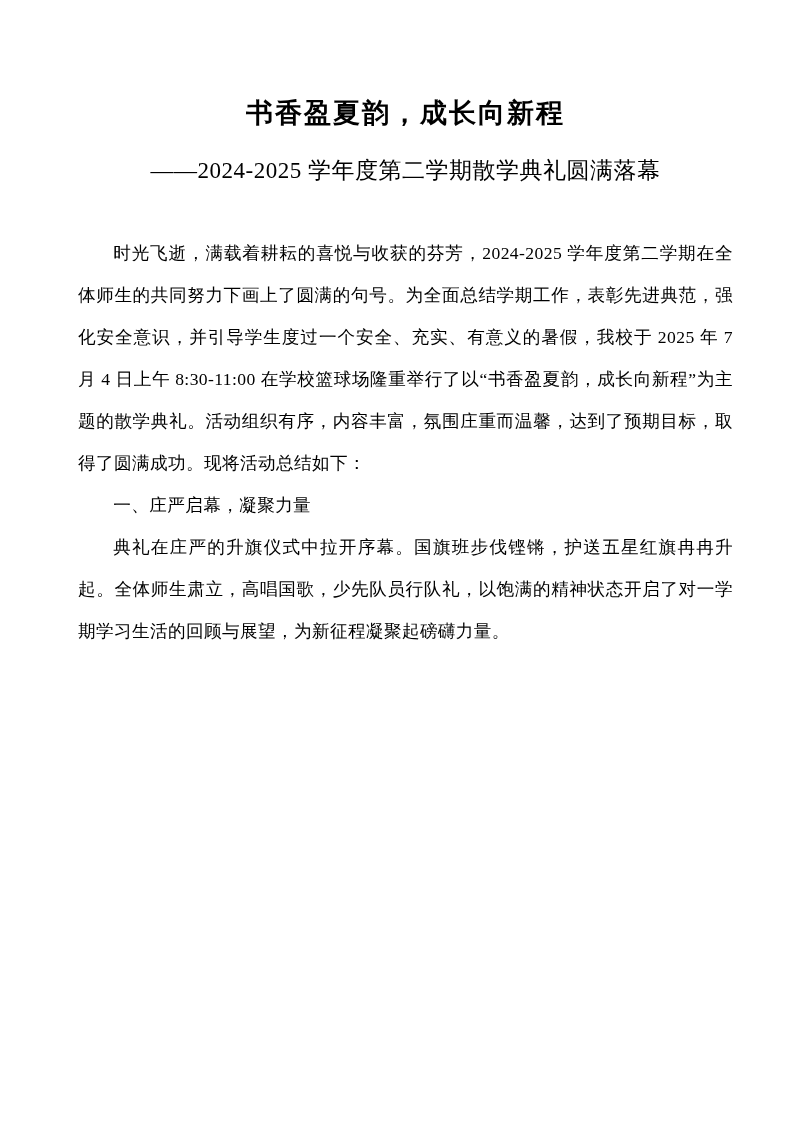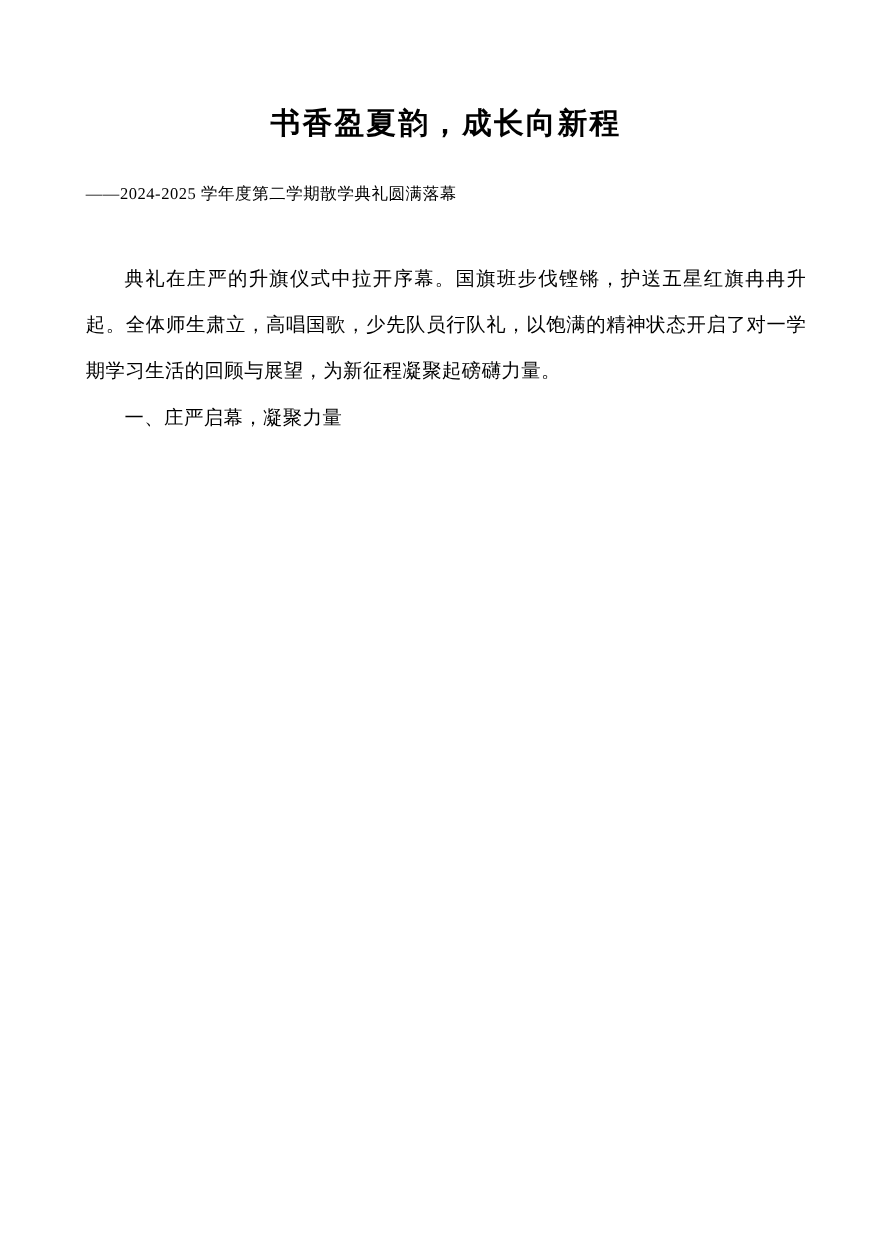--- a/index.html
+++ b/index.html
@@ -25,25 +25,25 @@
   .doc-title {
     text-align: center;
     font-size: 27px;
     font-weight: bold;
     letter-spacing: 2px;
     line-height: 1.4;
     margin: 16px 0 0 0;
     font-family: "DejaVu Serif", "Liberation Serif", serif;
   }
   .doc-subtitle {
-    text-align: left;
-    font-size: 15px;
+    text-align: center;
+    font-size: 23px;
     font-weight: normal;
     line-height: 1.5;
-    margin: 34px 0 0 0;
+    margin: 22px 0 0 0;
     letter-spacing: 0.5px;
     font-family: "Liberation Serif", "DejaVu Serif", serif;
   }
   .body-text {
     margin-top: 44px;
   }
   p.para {
     font-size: 17.6px;
     line-height: 42px;
     margin: 0;
@@ -60,17 +60,18 @@
 </head>
 <body>
 
 <div class="page">
 
   <h1 class="doc-title">书香盈夏韵，成长向新程</h1>
 
   <div class="doc-subtitle">——2024-2025 学年度第二学期散学典礼圆满落幕</div>
 
   <div class="body-text">
+    <p class="para">时光飞逝，满载着耕耘的喜悦与收获的芬芳，2024-2025 学年度第二学期在全体师生的共同努力下画上了圆满的句号。为全面总结学期工作，表彰先进典范，强化安全意识，并引导学生度过一个安全、充实、有意义的暑假，我校于 2025 年 7 月 4 日上午 8:30-11:00 在学校篮球场隆重举行了以“书香盈夏韵，成长向新程”为主题的散学典礼。活动组织有序，内容丰富，氛围庄重而温馨，达到了预期目标，取得了圆满成功。现将活动总结如下：</p>
+    <p class="para heading">一、庄严启幕，凝聚力量</p>
     <p class="para">典礼在庄严的升旗仪式中拉开序幕。国旗班步伐铿锵，护送五星红旗冉冉升起。全体师生肃立，高唱国歌，少先队员行队礼，以饱满的精神状态开启了对一学期学习生活的回顾与展望，为新征程凝聚起磅礴力量。</p>
-    <p class="para heading">一、庄严启幕，凝聚力量</p>
   </div>
 
 </div>
 
 </body></html>

